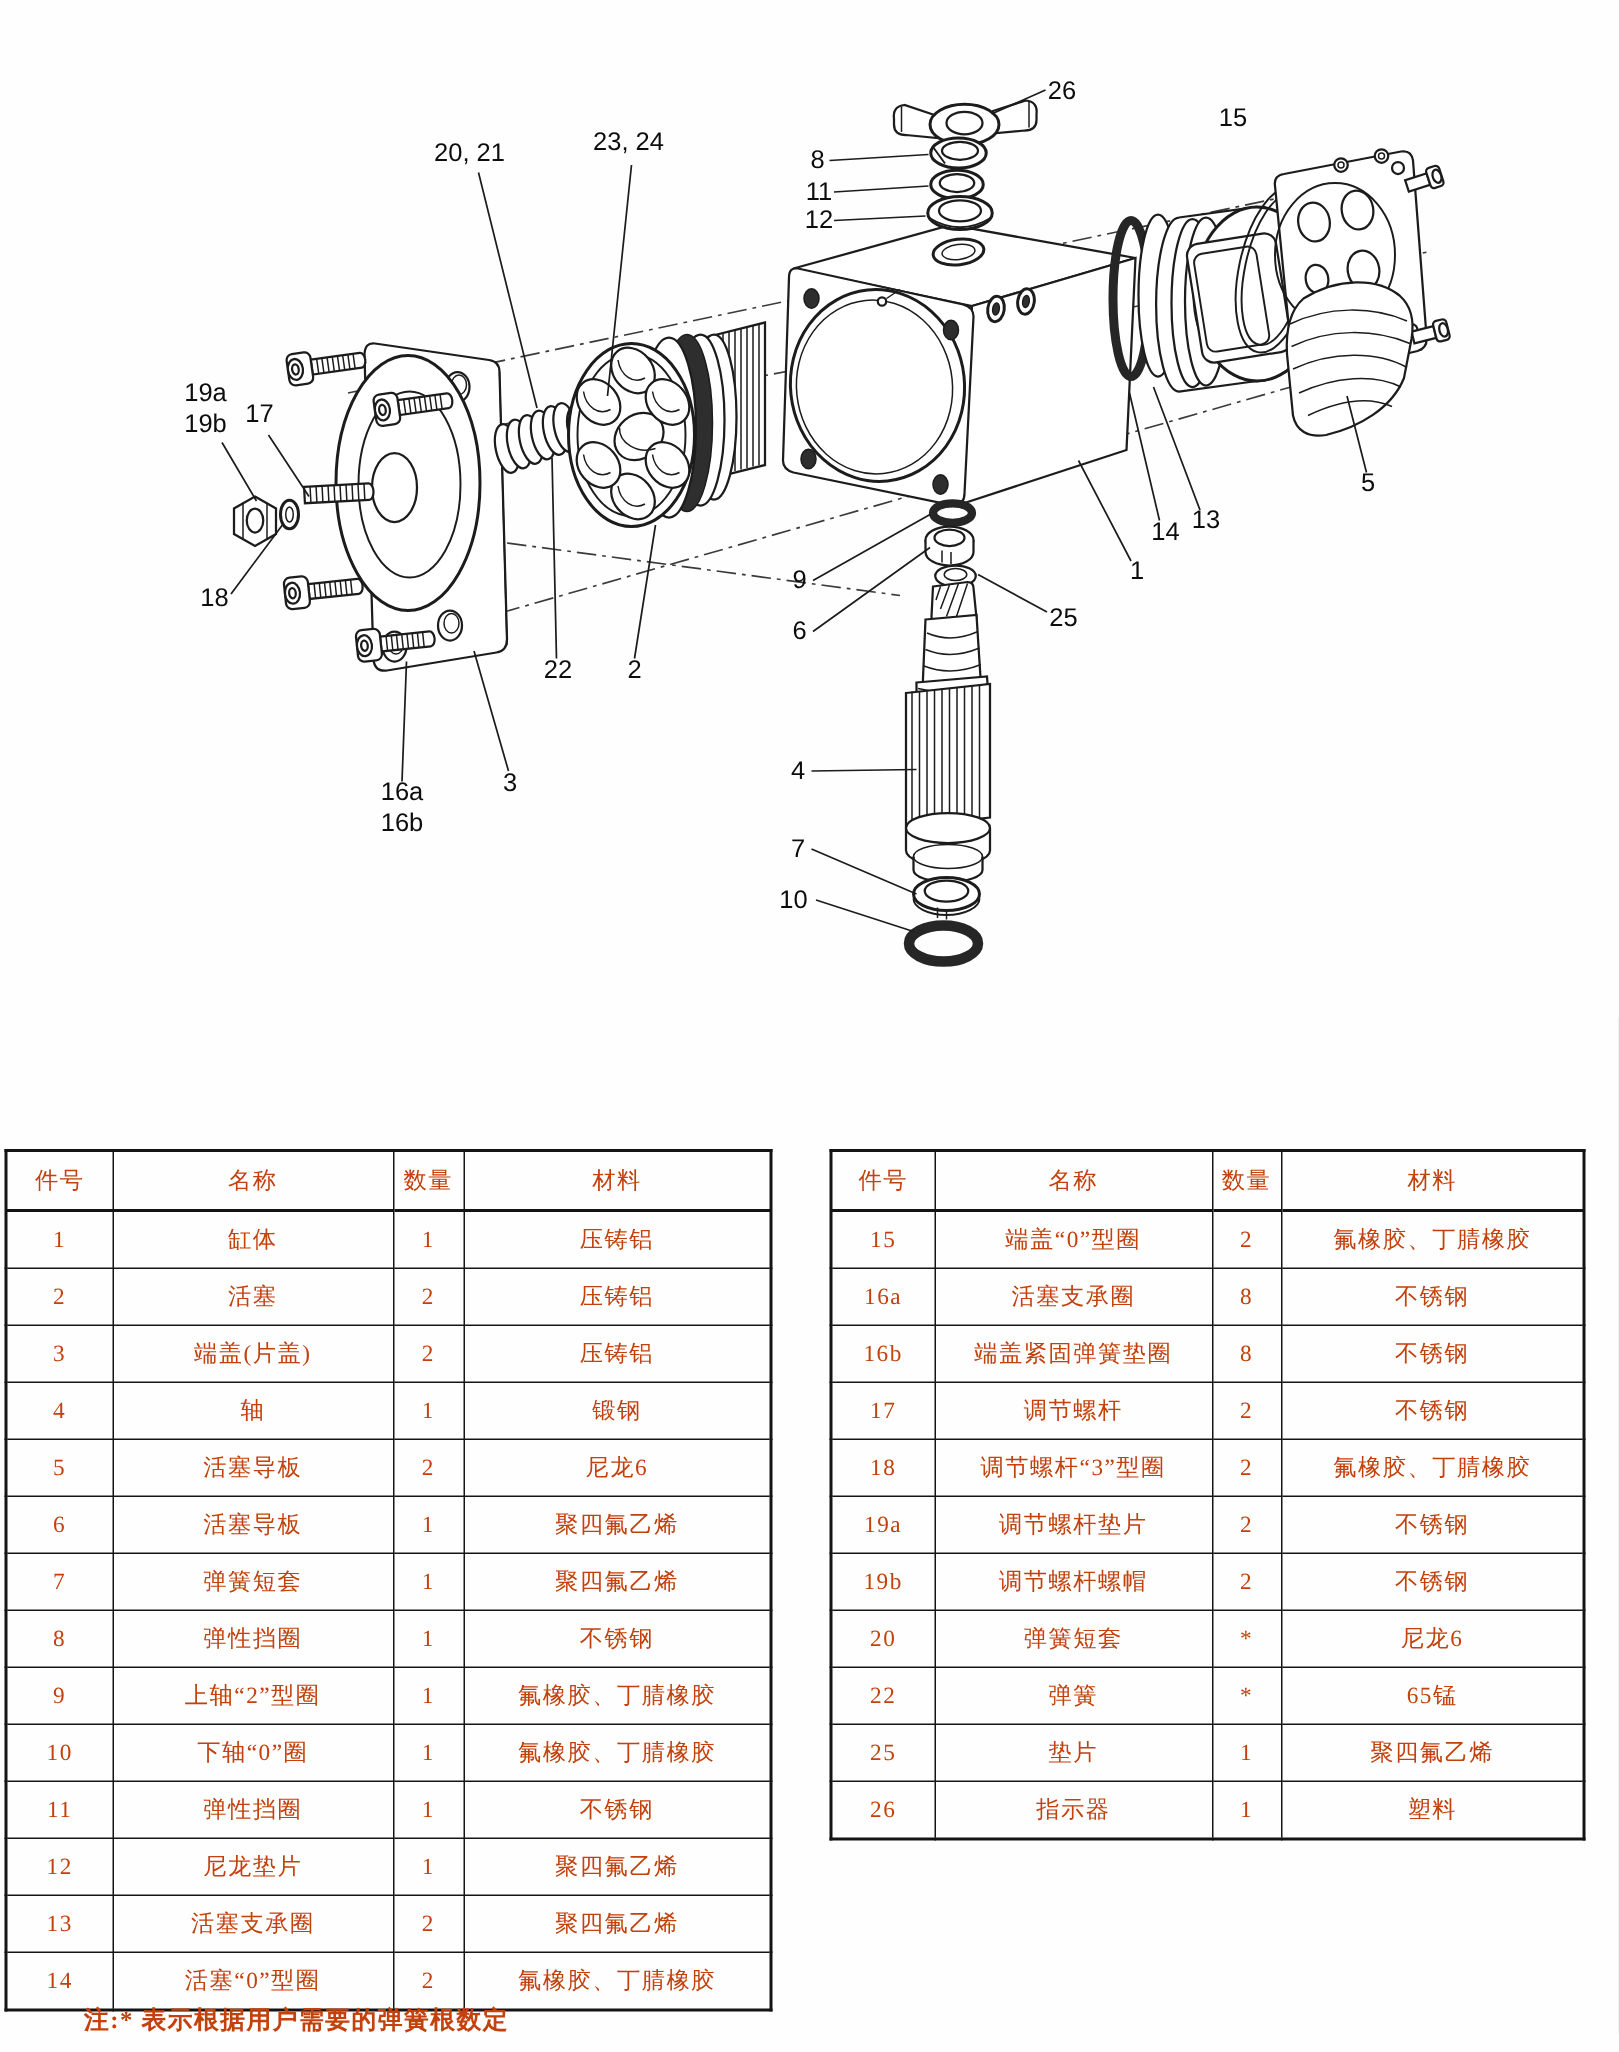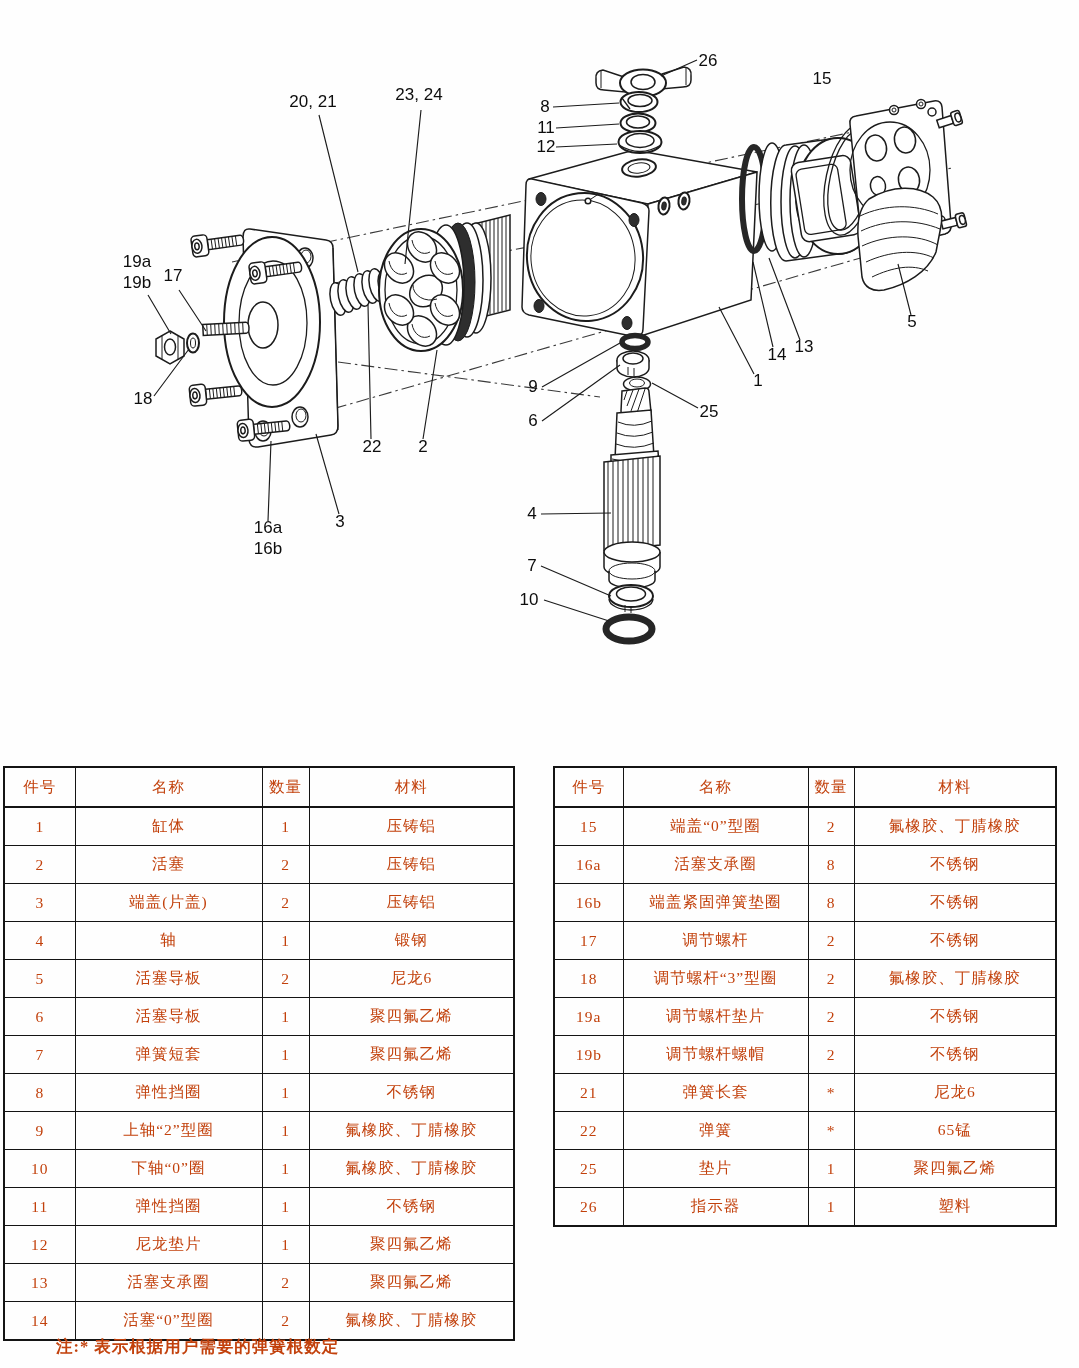--- a/index.html
+++ b/index.html
@@ -458,22 +458,22 @@
           <td>2</td>
           <td>不锈钢</td>
         </tr>
       <tr>
           <td>19b</td>
           <td>调节螺杆螺帽</td>
           <td>2</td>
           <td>不锈钢</td>
         </tr>
       <tr>
-          <td>21</td>
-          <td>弹簧长套</td>
+          <td>20</td>
+          <td>弹簧短套</td>
           <td>*</td>
           <td>尼龙6</td>
         </tr>
       <tr>
           <td>22</td>
           <td>弹簧</td>
           <td>*</td>
           <td>65锰</td>
         </tr>
       <tr>

